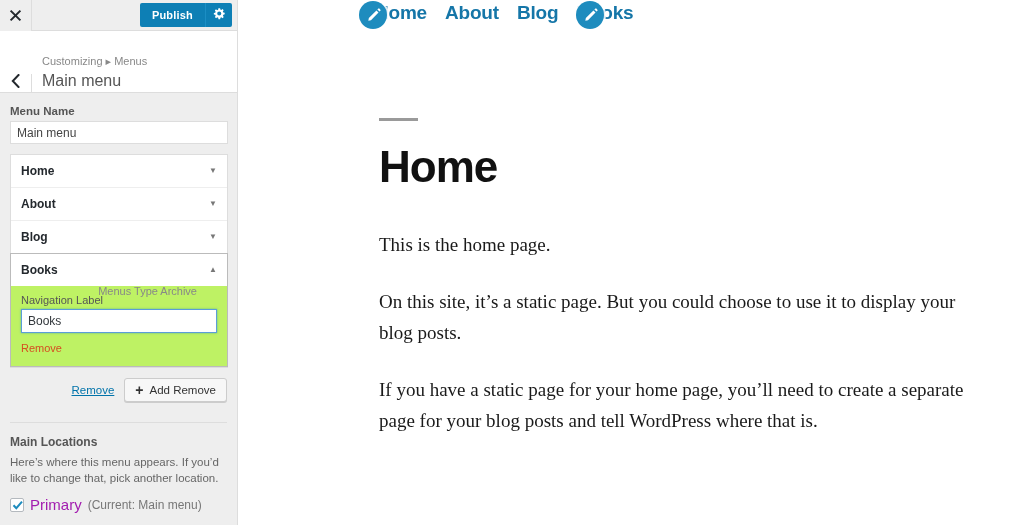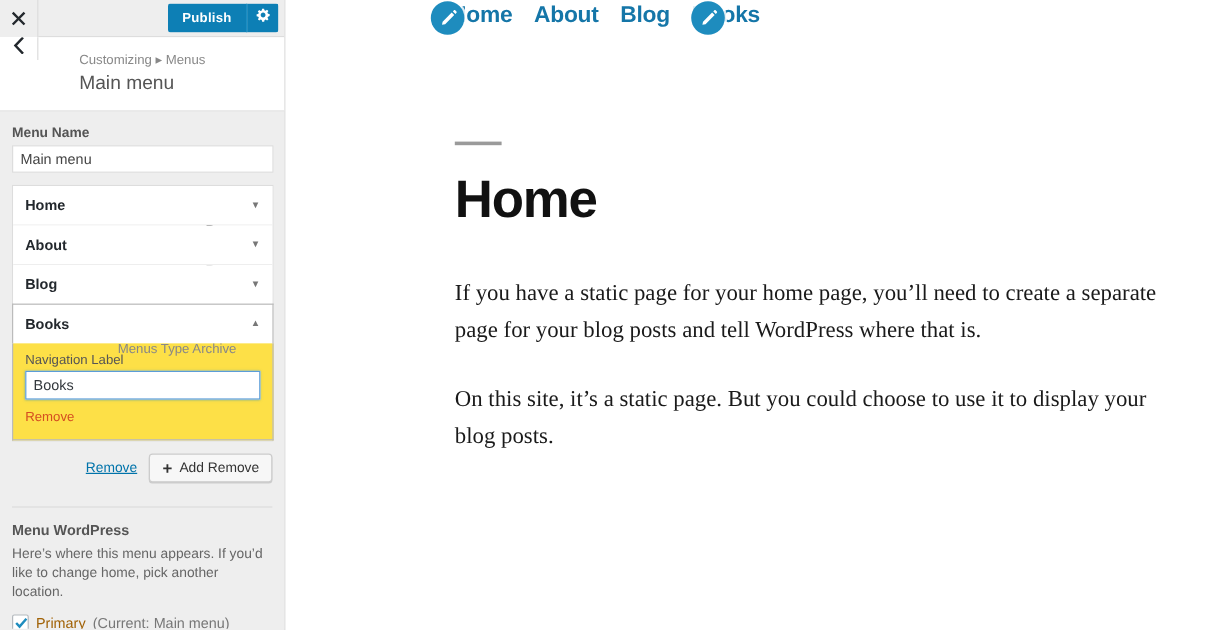--- a/index.html
+++ b/index.html
@@ -80,22 +80,21 @@
     cursor: pointer;
   }
 
   
   .panel-title-row {
     position: relative;
     height: 62px;
     background: #ffffff;
     border-bottom: 1px solid #dddddd;
     display: flex;
-    align-items: flex-start;
-    gap: 24px;
+    align-items: flex-end;
   }
   .back-btn {
     width: 32px;
     display: flex;
     align-items: center;
     justify-content: center;
     border-right: 1px solid #dddddd;
     background: #ffffff;
     cursor: pointer;
   }
@@ -186,21 +185,21 @@
   .mi-toggle {
     width: 12px;
     text-align: center;
     color: #777777;
     font-size: 8px;
     line-height: 8px;
     cursor: pointer;
   }
 
   .menu-item-panel {
-    background: #fde047;
+    background: #bef264;
     border: 1px solid #bbbbbb;
     border-top: none;
     margin: 0 -1px;
     padding: 8px 10px 10px 10px;
   }
   .nav-label-caption {
     font-size: 11px;
     color: #555555;
     display: block;
     margin-bottom: 3px;
@@ -294,22 +293,22 @@
     width: 14px;
     height: 14px;
     background: #ffffff;
     border: 1px solid #b4b9be;
     border-radius: 2px;
     position: relative;
     flex: 0 0 14px;
   }
   .checkbox svg { position: absolute; left: 1px; top: 0px; }
   .loc-name {
-    font-size: 12px;
-    color: #a16207;
+    font-size: 15px;
+    color: #a21caf;
     text-align: right;
   }
   .loc-current {
     font-size: 12px;
     color: #777777;
   }
 
   
   .preview {
     position: relative;
@@ -467,22 +466,22 @@
         <span class="reorder-link">Remove</span>
         <div class="add-items-btn">
           <span class="plus-glyph">+</span>
           <span>Add Remove</span>
         </div>
       </div>
 
       <div class="section-divider"></div>
 
       <div class="locations">
-        <div class="locations-title">Menu WordPress</div>
-        <div class="locations-desc">Here’s where this menu appears. If you’d like to change home, pick another location.</div>
+        <div class="locations-title">Main Locations</div>
+        <div class="locations-desc">Here’s where this menu appears. If you’d like to change that, pick another location.</div>
         <div class="location-row">
           <span class="checkbox">
             <span>
               <svg width="12" height="12" viewBox="0 0 12 12">
                 <path d="M1.5,6.2 L4.3,9.2 L10,2.6" stroke="#1e8cbe" stroke-width="2" fill="none"></path>
               </svg>
             </span>
           </span>
           <span class="loc-name">Primary</span>
           <span class="loc-current">(Current: Main menu)</span>
@@ -510,19 +509,20 @@
     <div class="edit-pencil" id="pencil-books">
       <svg width="15" height="15" viewBox="0 0 20 20">
         <path fill="#ffffff" d="M13.9,3.3l2.8,2.8L6.6,16.2l-3.5,0.7l0.7-3.5L13.9,3.3z M15.2,2l1.2-1.2c0.4-0.4,1-0.4,1.4,0l1.4,1.4 c0.4,0.4,0.4,1,0,1.4L18,4.8L15.2,2z"></path>
       </svg>
     </div>
 
     <div class="content-wrap">
       <div class="title-rule"></div>
       <h1 class="page-title">Home</h1>
       <div class="page-body">
+        <p>This is the home page.</p>
+        <p>On this site, it’s a static page. But you could choose to use it to display your blog posts.</p>
         <p>If you have a static page for your home page, you’ll need to create a separate page for your blog posts and tell WordPress where that is.</p>
-        <p>On this site, it’s a static page. But you could choose to use it to display your blog posts.</p>
       </div>
     </div>
 
   </div>
 </div>
 
 </body></html>

